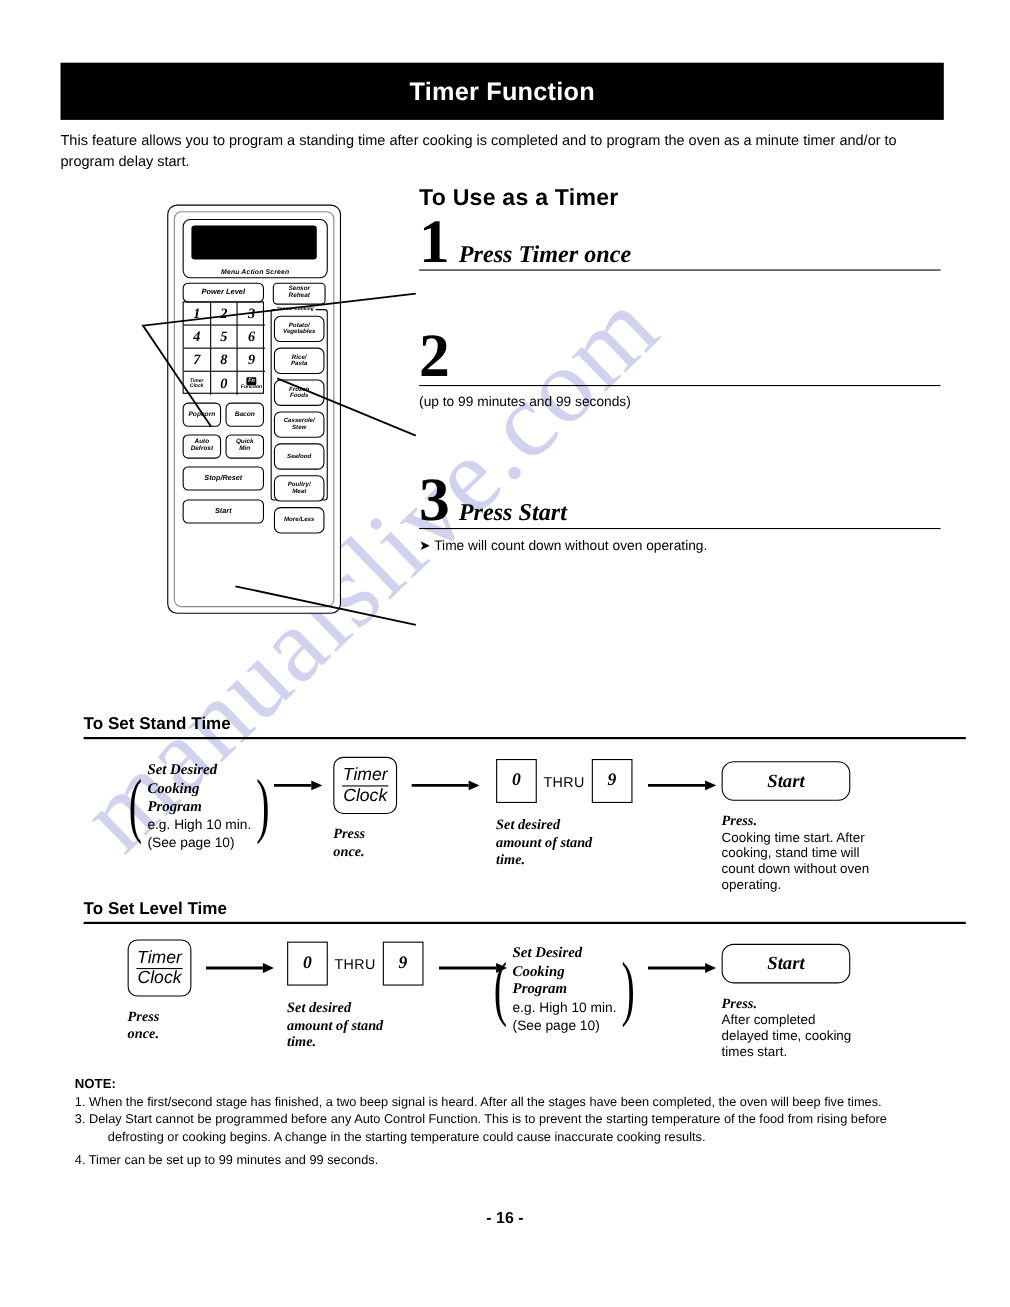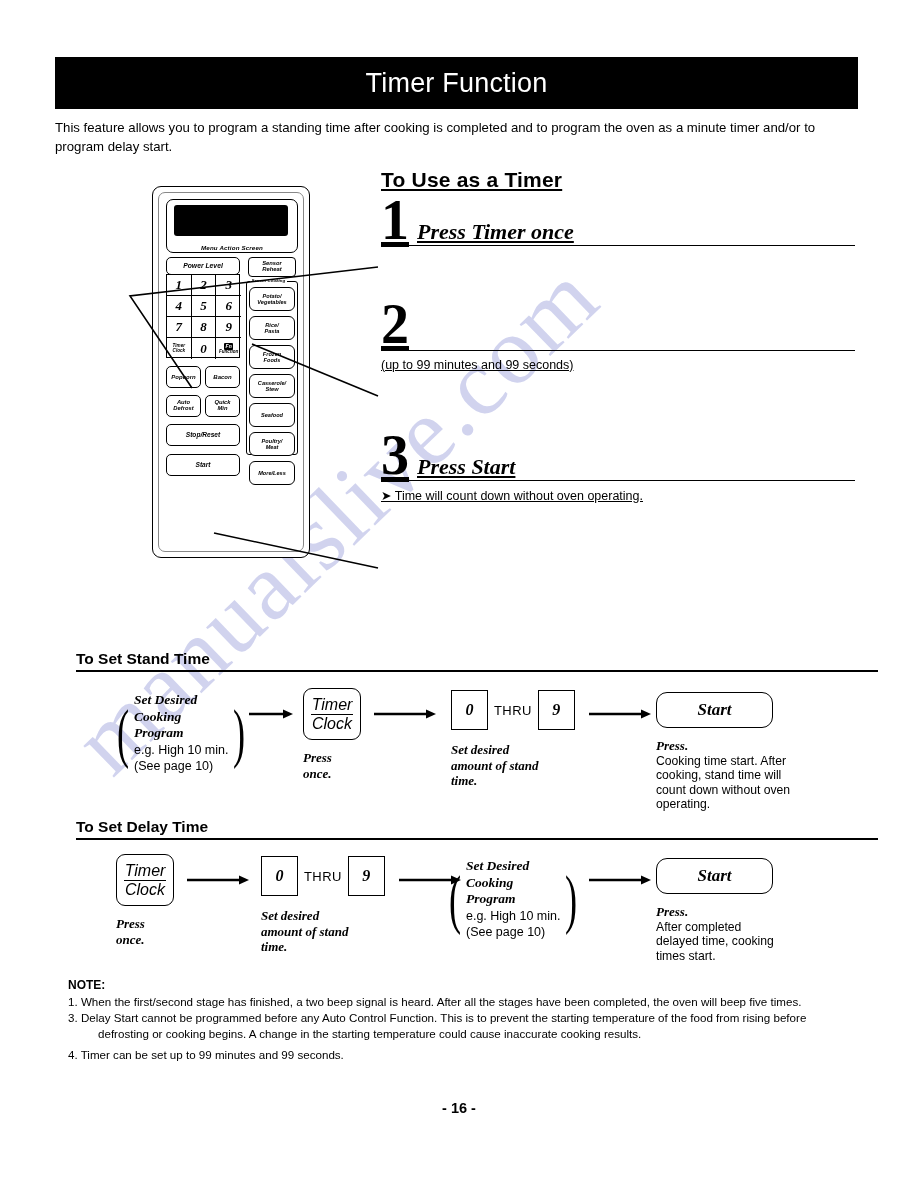--- a/index.html
+++ b/index.html
@@ -47,22 +47,22 @@
     width: 803px;
     height: 52px;
     background: #000000;
     color: #ffffff;
     display: flex;
     align-items: center;
     justify-content: center;
     z-index: 10;
   }
   #header-bar .title {
-    font-size: 27px;
-    font-weight: normal;
+    font-size: 23px;
+    font-weight: bold;
     letter-spacing: .2px;
     text-align: center;
   }
 
   
   #intro {
     position: absolute;
     left: 55px;
     top: 118px;
     width: 800px;
@@ -255,21 +255,20 @@
     pointer-events: none;
   }
 
   
   #steps {
     position: absolute;
     left: 381px;
     top: 168px;
     width: 474px;
     z-index: 10;
-    text-decoration: underline;
   }
   #steps h2 {
     margin: 0;
     font-size: 21px;
     font-weight: bold;
     letter-spacing: .2px;
   }
   .step-row {
     display: flex;
     align-items: baseline;
@@ -647,21 +646,21 @@
       <div class="cap-it">Press.</div>
       <div class="cap-plain">Cooking time start. After</div>
       <div class="cap-plain">cooking, stand time will</div>
       <div class="cap-plain">count down without oven</div>
       <div class="cap-plain">operating.</div>
     </div>
   </div>
 </div>
 
 <div class="sec-head" id="sec-delay">
-  <div class="sec-title">To Set Delay Time</div>
+  <div class="sec-title">To Set Level Time</div>
   <div class="sec-rule"></div>
 </div>
 
 <div class="flow" id="flow-delay">
 
   <div class="flow-item" style="left:60px; top:2px;">
     <div class="key-round" style="width:56px; height:50px;">
       <span class="top">Timer</span>
       <span>Clock</span>
     </div>

